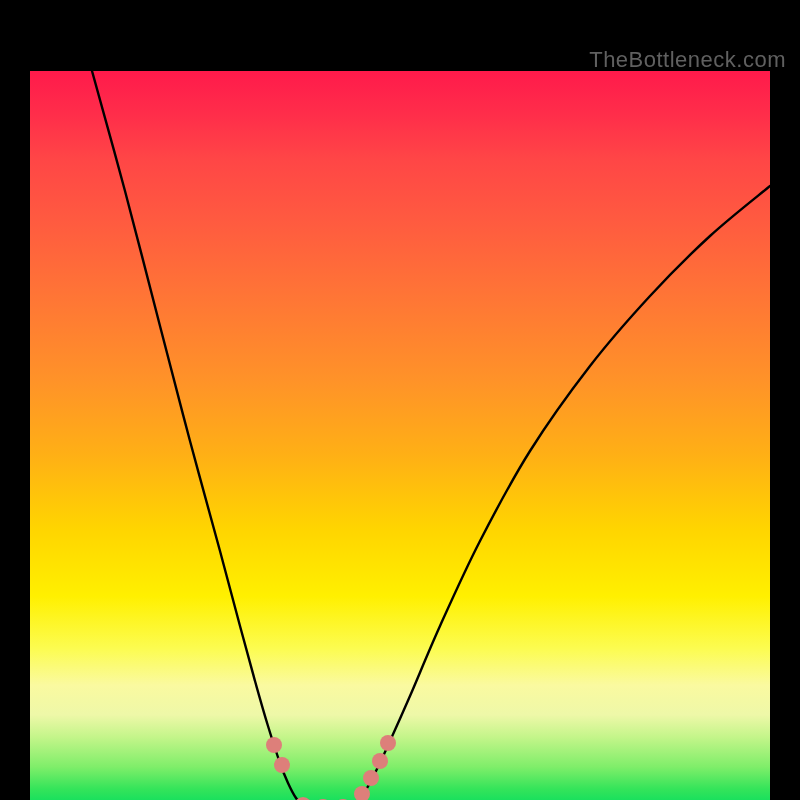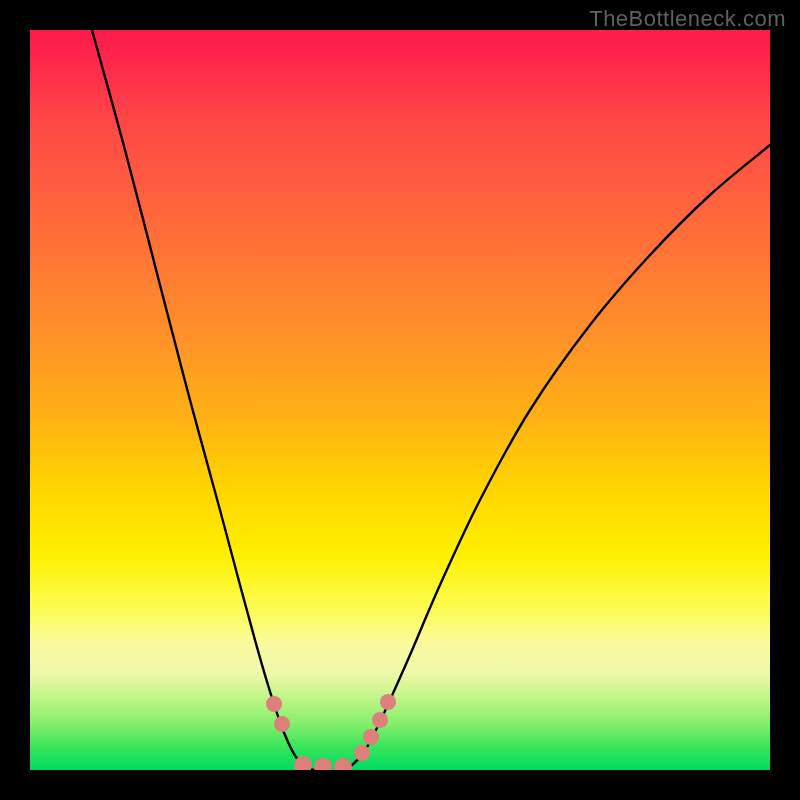--- a/index.html
+++ b/index.html
@@ -9,20 +9,21 @@
     height: 800px;
     background: #000;
     font-family: Arial, Helvetica, sans-serif;
     overflow: hidden;
   }
   .frame {
     position: relative;
     width: 800px;
     height: 634px;
     background: #000;
+    margin-top: 41px;
   }
   .watermark {
     position: absolute;
     top: 6px;
     right: 14px;
     color: #606060;
     font-size: 22px;
     font-weight: 500;
     letter-spacing: 0.5px;
     z-index: 10;

